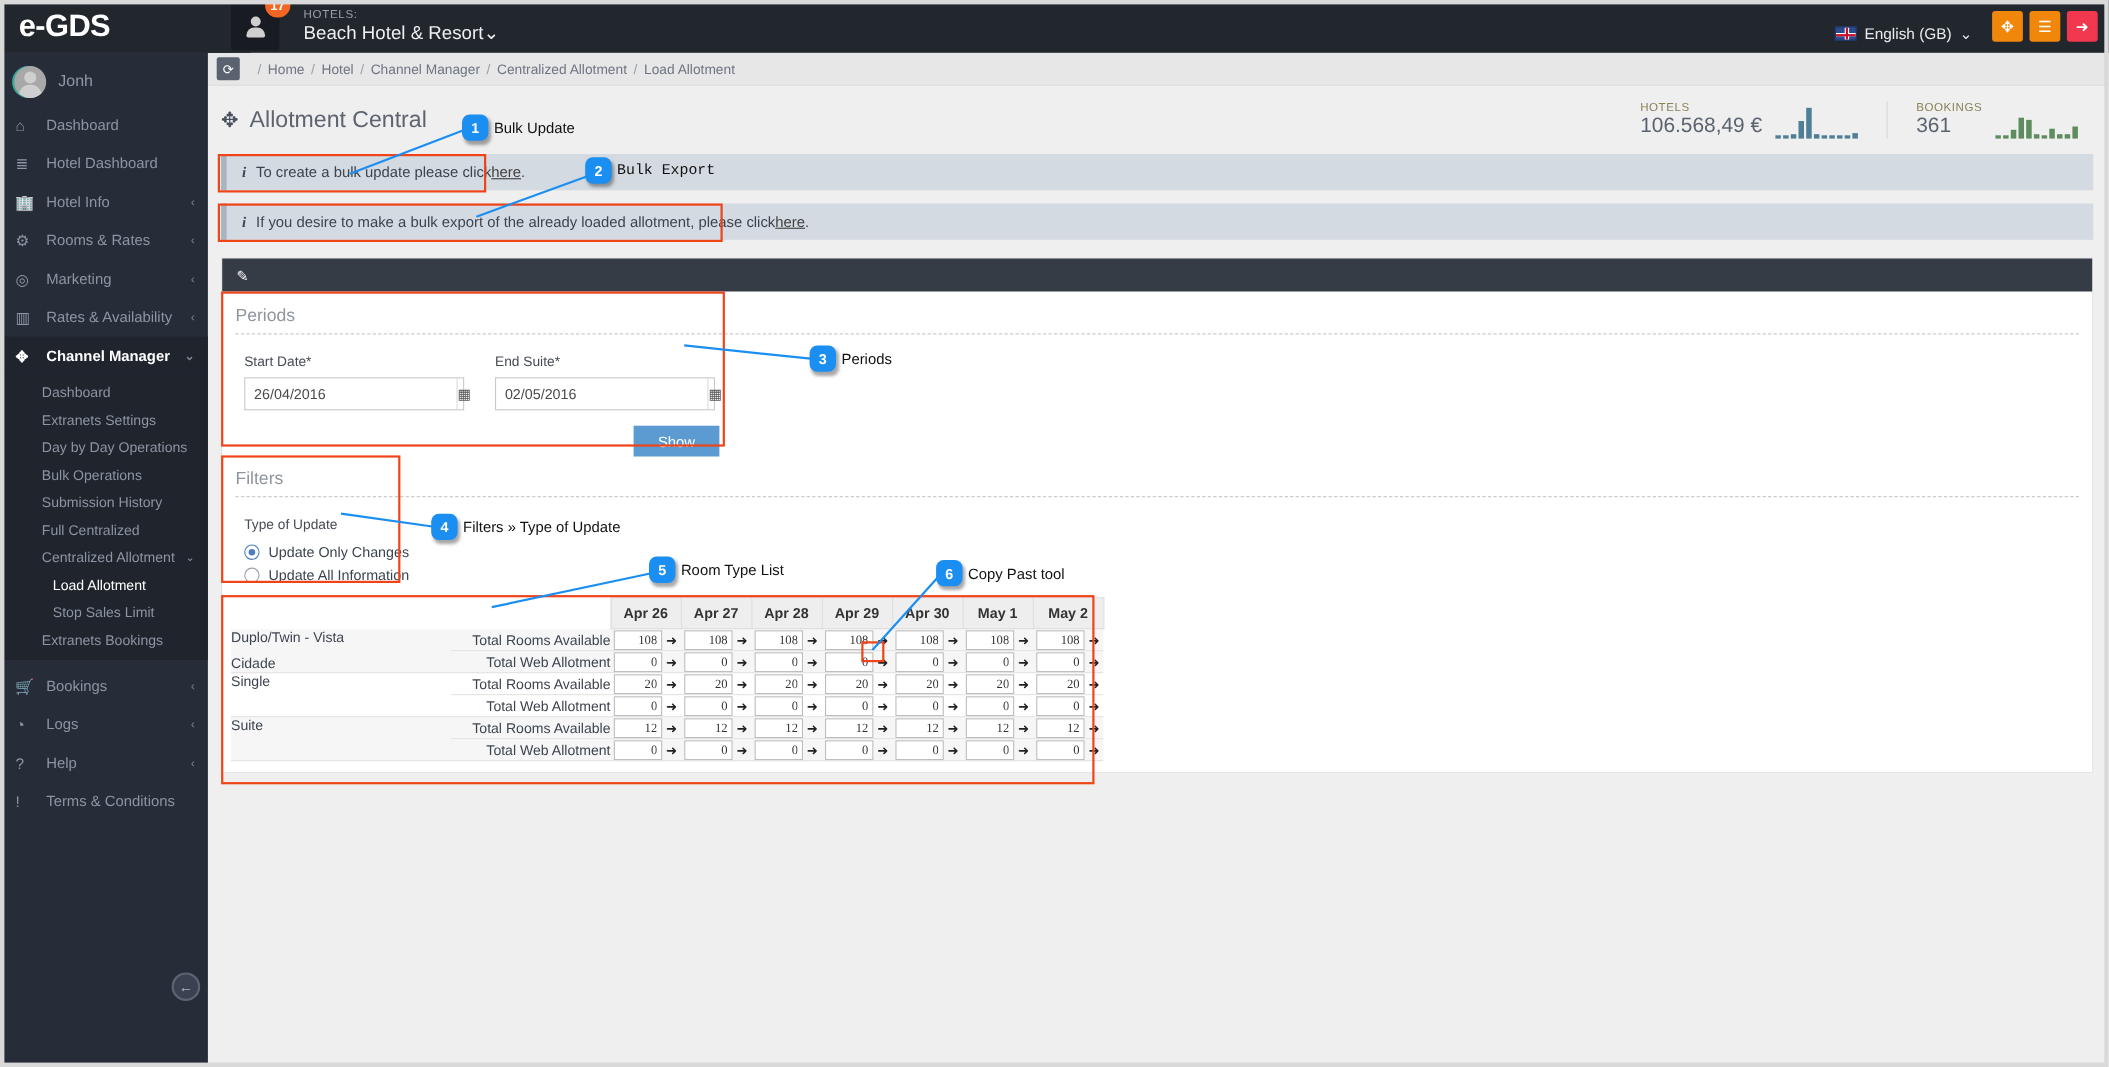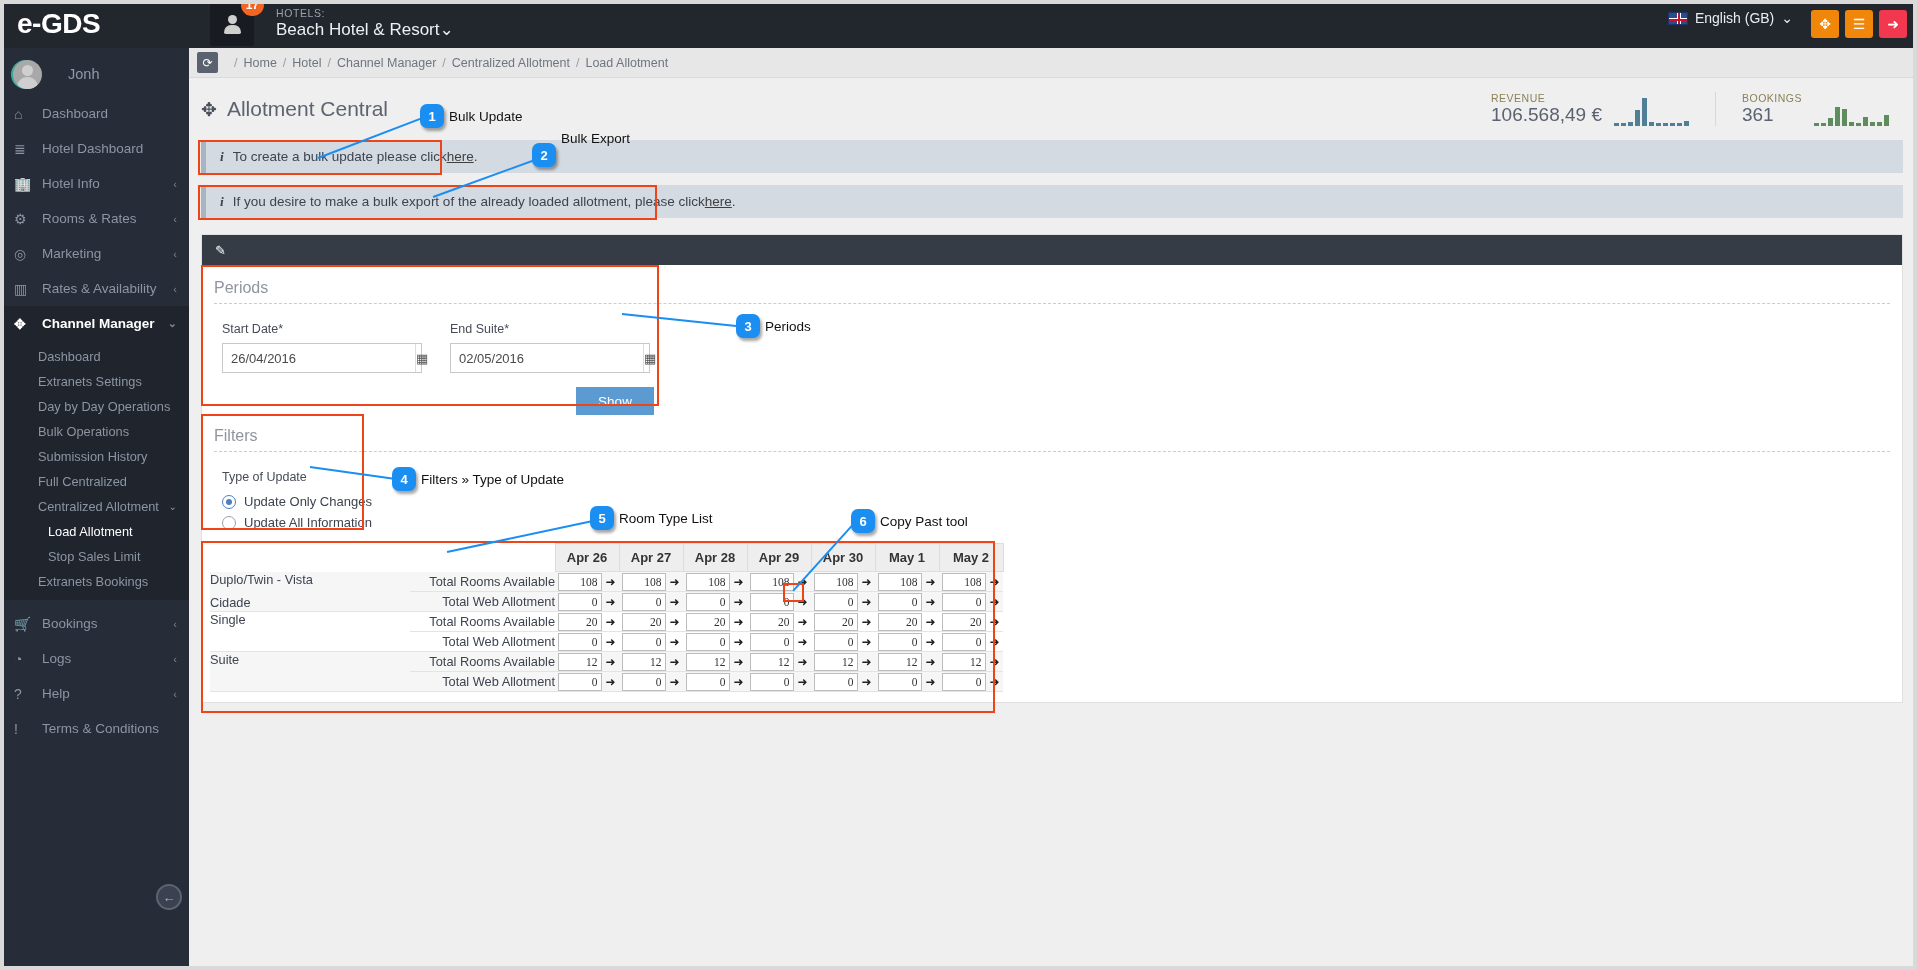--- a/index.html
+++ b/index.html
@@ -63,21 +63,21 @@
   .hotels-block {
     margin-left: 22px; color: #fff; line-height: 1.1;
   }
   .hotels-label {
     font-size: 10.5px; color: #9aa2ad; letter-spacing: 0.6px;
   }
   .hotels-name {
     font-size: 17px; color: #eceff3; margin-top: 2px;
   }
   .topbar-right {
-    margin-left: auto; display:flex; align-items:flex-start; padding-right: 10px;
+    margin-left: auto; display:flex; align-items:flex-end; padding-right: 10px;
   }
   .lang {
     color: #e9ecf0; font-size: 14px; display: flex; align-items: center; gap:7px;
     margin-right: 12px;
   }
   .flag {
     width: 20px; height: 13px; display:inline-block; position: relative;
     background: #2a4b8d; overflow: hidden; border: 1px solid #1d3566;
   }
   .flag::before {
@@ -98,21 +98,21 @@
 
   
   .sidebar {
     position: absolute; top: 48px; left: 0;
     width: 189px; height: 922px;
     background: #262d38;
     overflow: hidden;
     z-index: 20;
   }
   .side-user {
-    height: 44px; display:flex; align-items:center; padding-left: 13px; gap: 26px;
+    height: 44px; display:flex; align-items:center; padding-left: 13px; gap: 11px;
     margin-top: 4px;
   }
   .avatar {
     width: 29px; height: 29px; border-radius: 50%;
     background: #a8a8a8; position: relative; overflow:hidden;
     box-shadow: -2px 0 0 0 #3aa89a;
   }
   .avatar::before {
     content:''; position:absolute; left:9px; top:5px;
     width:11px; height:11px; border-radius:50%; background:#cfcfcf;
@@ -459,21 +459,21 @@
     </div>
 
     <div class="page-head">
       <div class="page-title">
         <span class="pt-icon">✥</span>
         <span>Allotment Central</span>
       </div>
       <div class="kpis">
         <div class="kpi">
           <div class="kpi-text">
-            <div class="kpi-label">REVENUE</div>
+            <div class="kpi-label">HOTELS</div>
             <div class="kpi-value">106.568,49 €</div>
           </div>
           <div class="spark">
             <i style="height:3px"></i>
               <i style="height:3px"></i>
               <i style="height:4px"></i>
               <i style="height:16px"></i>
               <i style="height:28px"></i>
               <i style="height:4px"></i>
               <i style="height:3px"></i>
@@ -884,21 +884,21 @@
     <div class="leader" style="left:433px; top:196px; width:120px; transform: rotate(-20deg);"></div>
     <div class="leader" style="left:622px; top:313px; width:122px; transform: rotate(6deg);"></div>
     <div class="leader" style="left:310px; top:466px; width:92px; transform: rotate(8deg);"></div>
     <div class="leader" style="left:447px; top:551px; width:155px; transform: rotate(-12deg);"></div>
     <div class="leader" style="left:793px; top:590px; width:92px; transform: rotate(-48deg);"></div>
 
     <div class="cal-num" style="left:420px; top:104px;">1</div>
     <div class="cal-label" style="left:449px; top:109px;">Bulk Update</div>
 
     <div class="cal-num" style="left:532px; top:143px;">2</div>
-    <div class="cal-label" style="left:561px; top:131px;">Bulk Export</div>
+    <div class="cal-label" style="left:561px; top:148px;font-family:Liberation Mono, monospace;">Bulk Export</div>
 
     <div class="cal-num" style="left:736px; top:314px;">3</div>
     <div class="cal-label" style="left:765px; top:319px;">Periods</div>
 
     <div class="cal-num" style="left:392px; top:467px;">4</div>
     <div class="cal-label" style="left:421px; top:472px;">Filters » Type of Update</div>
 
     <div class="cal-num" style="left:590px; top:506px;">5</div>
     <div class="cal-label" style="left:619px; top:511px;">Room Type List</div>
 

